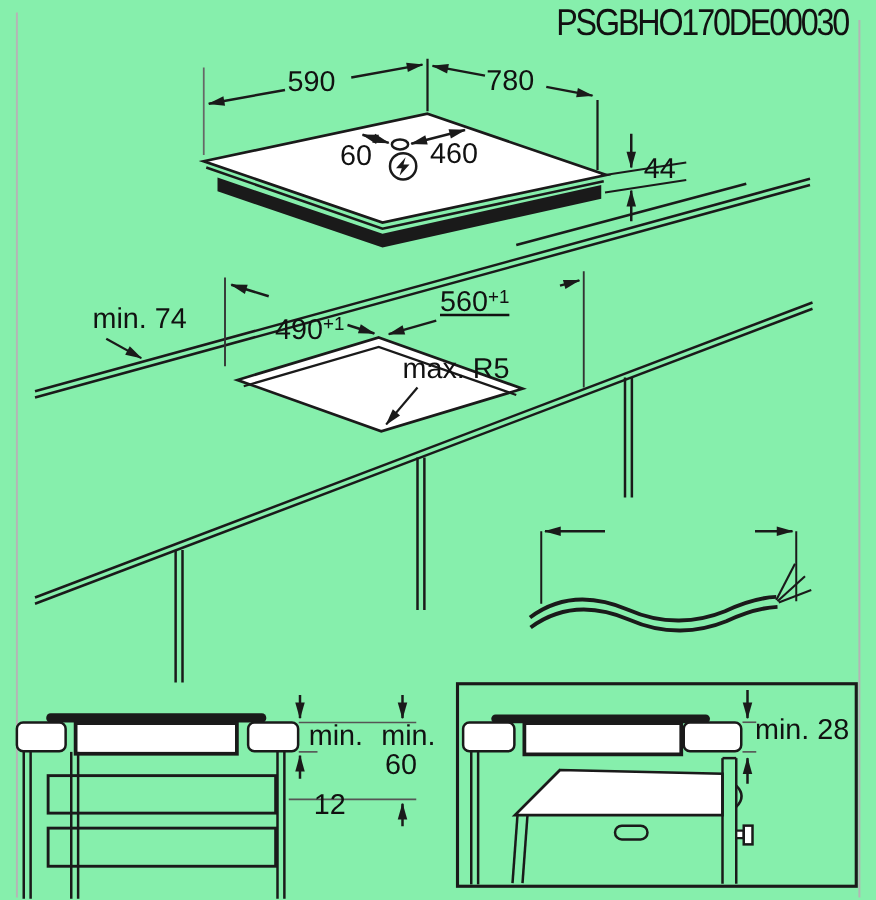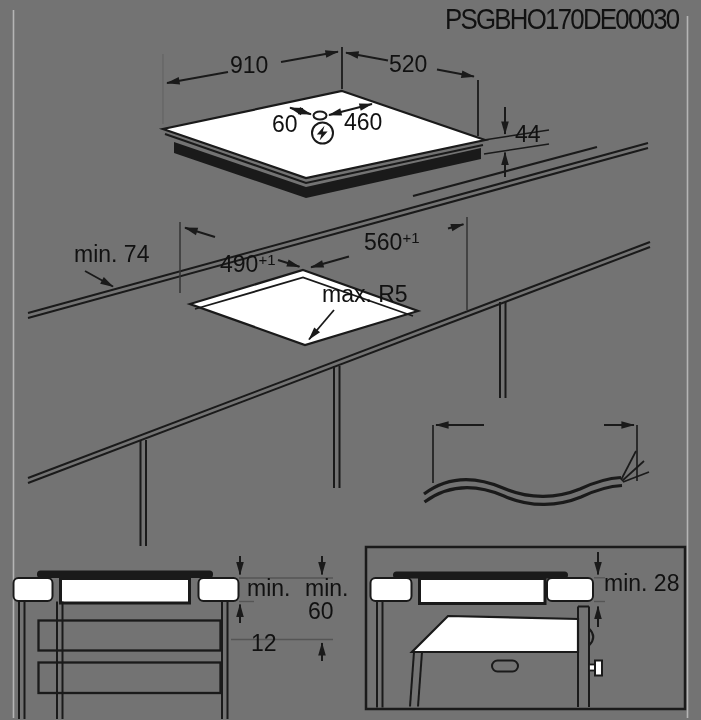--- a/index.html
+++ b/index.html
@@ -1,16 +1,16 @@
 <!DOCTYPE html>
 <html><head>
 <meta charset="utf-8">
 <style>
   html,body{margin:0;padding:0;background:#fff;}
-  #page{position:relative;width:701px;height:720px;background:#737373;overflow:hidden;
+  #page{position:relative;width:701px;height:720px;background:#86efac;overflow:hidden;
         font-family:"Liberation Sans","DejaVu Sans",sans-serif;color:#111;}
   #lineart{position:absolute;left:0;top:0;}
   .t{position:absolute;line-height:1;font-size:23px;color:#111;white-space:nowrap;z-index:2;}
   .title{font-size:30px;letter-spacing:-2px;transform:scaleX(0.86);transform-origin:left top;}
   .sup{font-size:15px;vertical-align:7px;letter-spacing:0;}
   .stack{font-size:23px;}
   svg line,svg path,svg polyline{stroke-linecap:butt;}
 </style>
 </head>
 <body>
@@ -131,29 +131,29 @@
       <rect x="492" y="660.5" width="26" height="11" rx="5.5" stroke-width="2"></rect>
       <line x1="594" y1="577.8" x2="605" y2="577.8" stroke="#555" stroke-width="1.3"></line>
       <line x1="594" y1="601.5" x2="605" y2="601.5" stroke="#555" stroke-width="1.3"></line>
       <line x1="598" y1="552" x2="598" y2="574.5" stroke-width="2" marker-end="url(#ah)"></line>
       <line x1="598" y1="627" x2="598" y2="606.5" stroke-width="2" marker-end="url(#ah)"></line>
     </g>
   </svg>
 
   <span class="t title" style="left:445px;top:4px;">PSGBHO170DE00030</span>
 
-  <span class="t" style="left:230px;top:54px;">910</span>
-  <span class="t" style="left:389px;top:53px;">520</span>
+  <span class="t" style="left:230px;top:54px;">590</span>
+  <span class="t" style="left:389px;top:53px;">780</span>
   <span class="t" style="left:272px;top:113px;">60</span>
   <span class="t" style="left:344px;top:111px;">460</span>
   <span class="t" style="left:515px;top:123px;">44</span>
 
   <span class="t" style="left:74px;top:243px;">min. 74</span>
   <span class="t" style="left:220px;top:228px;margin-top:24px;"><span>490</span><span class="sup">+1</span></span>
-  <span class="t" style="left:364px;top:230px;"><span>560</span><span class="sup">+1</span></span>
+  <span class="t" style="left:352px;top:230px;text-decoration:underline;"><span>560</span><span class="sup">+1</span></span>
   <span class="t" style="left:322px;top:283px;">max. R5</span>
 
 
   <span class="t stack" style="left:247px;top:577px;">min.</span>
   <span class="t stack" style="left:251px;top:600px;margin-top:32px;">12</span>
   <span class="t stack" style="left:305px;top:577px;">min.</span>
   <span class="t stack" style="left:308px;top:600px;">60</span>
 
   <span class="t" style="left:604px;top:572px;text-align:center;">min. 28</span>
 </div>

